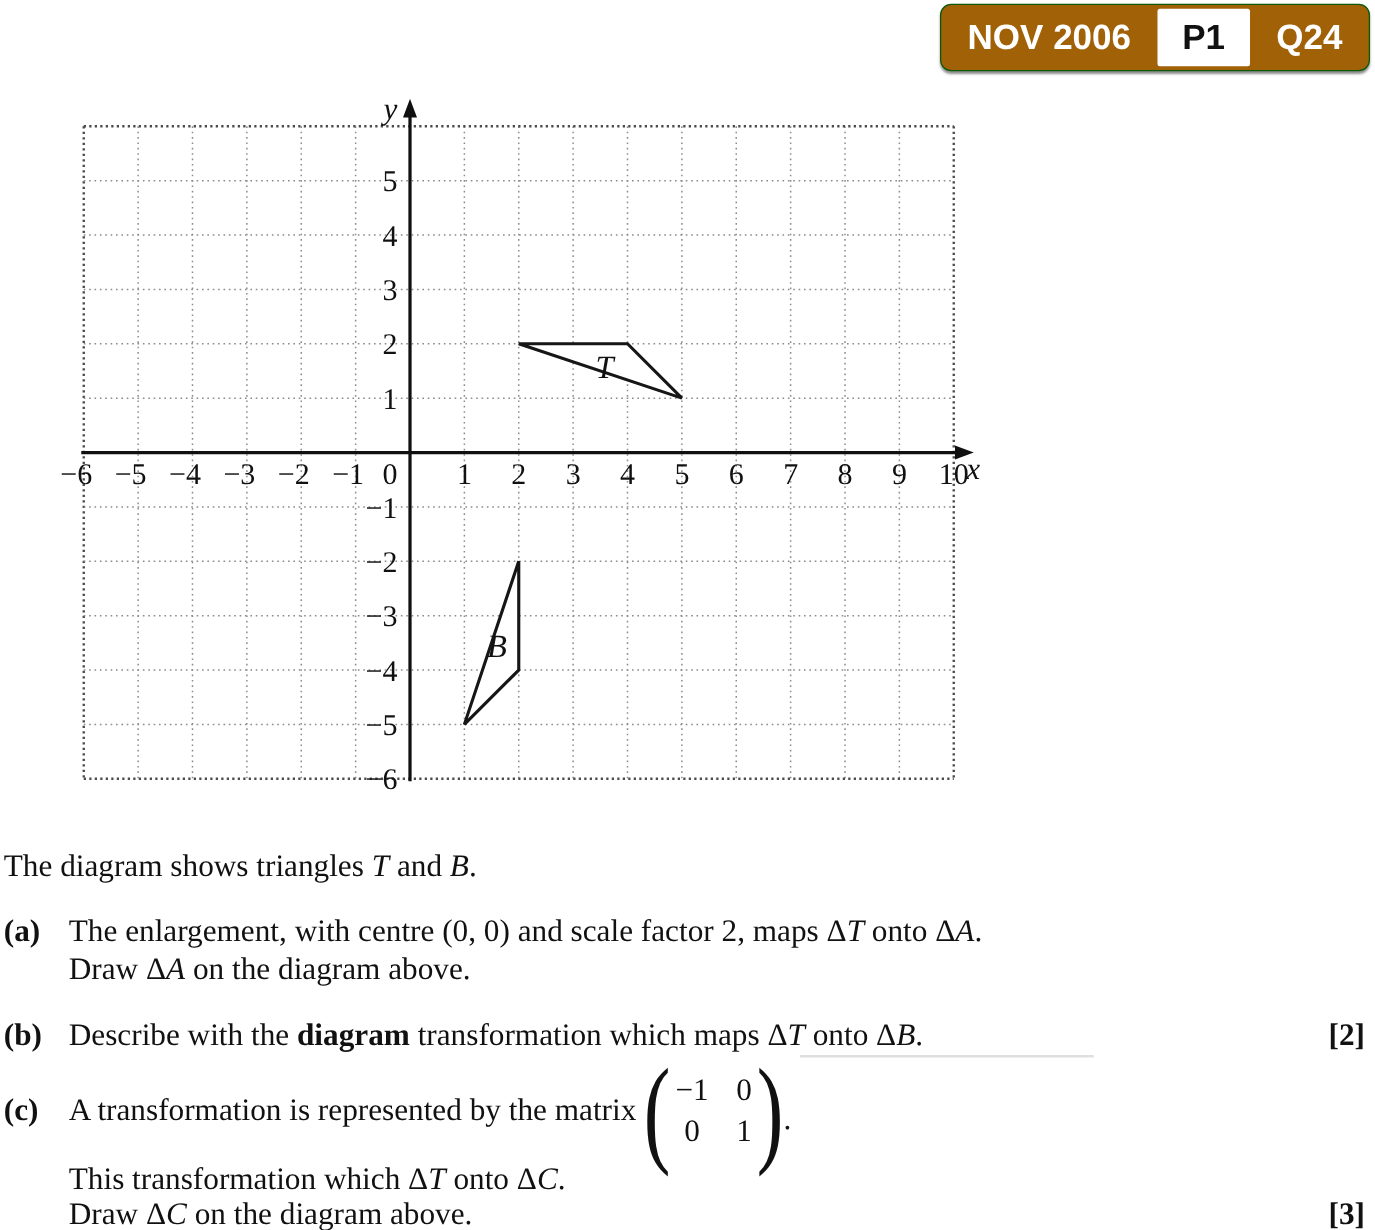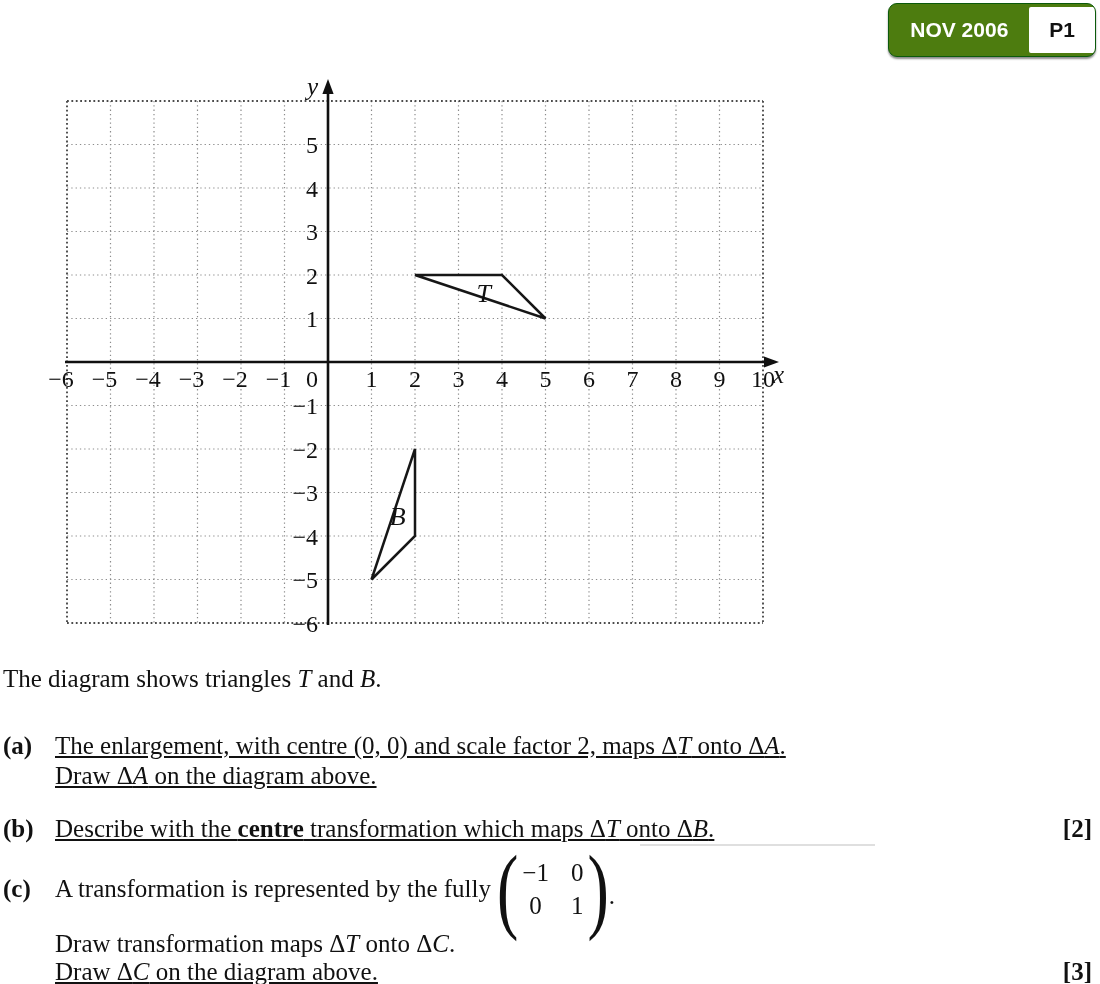--- a/index.html
+++ b/index.html
@@ -3,62 +3,63 @@
 <meta charset="utf-8">
 <style>
   html,body{margin:0;padding:0;background:#fff;}
   body{width:1100px;height:984px;position:relative;overflow:hidden;
        font-family:"Liberation Serif", serif;color:#111;}
   .i{font-style:italic;}
   .b{font-weight:bold;}
 
   
   .badge{position:absolute;top:3px;right:4px;height:52px;display:flex;align-items:stretch;
-         background:#4d7c0f;border:1px solid #0b5a0b;border-radius:9px;overflow:hidden;
+         background:#a16207;border:1px solid #0b5a0b;border-radius:9px;overflow:hidden;
          box-shadow:0 2px 2px rgba(0,0,0,.45);
-         font-family:"Liberation Sans", sans-serif;font-weight:bold;font-size:21px;color:#fff;}
+         font-family:"Liberation Sans", sans-serif;font-weight:bold;font-size:28px;color:#fff;}
   .badge-seg{display:flex;align-items:center;padding:0 21px;}
   .badge-paper{background:#fff;color:#111;margin:3px 0;padding:0 20px;
                display:flex;align-items:center;border-radius:2px;text-align:right;}
 
   
   #diagram{position:absolute;left:0;top:0;}
   .grid{stroke:#8c8c8c;stroke-width:1.2;stroke-dasharray:1.3 3;fill:none;}
   .gridb{stroke:#4b4b4b;stroke-width:1.9;stroke-dasharray:1.8 2.6;fill:none;}
   .axis{stroke:#101010;stroke-width:2.6;}
   .axisfill{fill:#101010;stroke:none;}
   .tick{font:24px "Liberation Serif", serif;fill:#111;}
   .axlab{font:italic 25px "Liberation Serif", serif;fill:#111;}
   .tri{fill:#ffffff;stroke:#161616;stroke-width:2.5;stroke-linejoin:miter;}
   .trilab{font:italic 26px "Liberation Serif", serif;fill:#111;}
 
   
   .tline{position:absolute;left:3px;right:8px;font-size:25px;line-height:30px;}
   .row{display:flex;align-items:flex-start;}
   .marker{flex:none;width:52px;font-weight:bold;}
-  .qtext{flex:1;text-decoration:underline;}
+  .qtext{flex:1;}
   .marks{margin-left:auto;font-weight:bold;flex:none;}
   .indent{left:55px;}
   .qc-row{display:flex;align-items:center;height:86px;}
   .qc-body{display:flex;align-items:center;}
   .matrix-wrap{display:flex;align-items:center;margin-left:6px;}
   .paren{font-family:"Liberation Serif", serif;font-size:64px;line-height:64px;
          display:inline-block;transform:scaleY(1.5);font-weight:400;}
   .matrix-grid{display:grid;grid-template-columns:auto auto;column-gap:22px;row-gap:3px;
                justify-items:center;font-size:25px;line-height:30px;padding:0 4px;}
   .matrix-period{align-self:flex-end;padding-bottom:10px;}
   .artifact{position:absolute;left:640px;top:844px;width:235px;height:2px;
             background:rgba(110,110,110,.22);}
 </style>
 </head>
 <body>
 
 <div class="badge">
   <div class="badge-seg">NOV 2006</div>
   <div class="badge-paper">P1</div>
+  <div class="badge-seg">Q24</div>
 </div>
 
 <svg id="diagram" width="820" height="655">
     <line x1="67" y1="101" x2="67" y2="623" class="gridb"></line>
     <line x1="110.5" y1="101" x2="110.5" y2="623" class="grid"></line>
     <line x1="154" y1="101" x2="154" y2="623" class="grid"></line>
     <line x1="197.5" y1="101" x2="197.5" y2="623" class="grid"></line>
     <line x1="241" y1="101" x2="241" y2="623" class="grid"></line>
     <line x1="284.5" y1="101" x2="284.5" y2="623" class="grid"></line>
     <line x1="328" y1="101" x2="328" y2="623" class="grid"></line>
@@ -118,54 +119,54 @@
     <text x="318" y="414" class="tick" text-anchor="end">−1</text>
     <text x="318" y="457.5" class="tick" text-anchor="end">−2</text>
     <text x="318" y="501" class="tick" text-anchor="end">−3</text>
     <text x="318" y="544.5" class="tick" text-anchor="end">−4</text>
     <text x="318" y="588" class="tick" text-anchor="end">−5</text>
     <text x="318" y="631.5" class="tick" text-anchor="end">−6</text>
     <text x="773" y="383" class="axlab">x</text>
     <text x="318" y="95" class="axlab" text-anchor="end">y</text>
   </svg>
 
-<div class="tline" style="top:664px;font-family:Liberation Serif, serif;"><span>The diagram shows triangles </span><span class="i">T</span><span> and </span><span class="i">B</span><span>.</span></div>
+<div class="tline" style="top:679px;font-family:Liberation Serif, serif;"><span>The diagram shows triangles </span><span class="i">T</span><span> and </span><span class="i">B</span><span>.</span></div>
 
 <div class="tline row" style="top:731px;">
   <div class="marker">(a)</div>
   <div class="qtext">
     <div><span>The enlargement, with centre (0, 0) and scale factor 2, maps Δ</span><span class="i">T</span><span> onto Δ</span><span class="i">A</span><span>.</span></div>
     <div><span>Draw Δ</span><span class="i">A</span><span> on the diagram above.</span></div>
   </div>
 </div>
 
 <div class="tline row" style="top:814px;">
   <div class="marker">(b)</div>
-  <div class="qtext" style="flex:none;"><span>Describe with the </span><span class="b">centre</span><span> transformation which maps Δ</span><span class="i">T</span><span> onto Δ</span><span class="i">B</span><span>.</span></div>
+  <div class="qtext" style="flex:none;"><span>Describe with the </span><span class="b">diagram</span><span> transformation which maps Δ</span><span class="i">T</span><span> onto Δ</span><span class="i">B</span><span>.</span></div>
   <div class="marks">[2]</div>
 </div>
 
 <div class="artifact"></div>
 
 <div class="tline qc-row" style="top:846px;">
   <div class="marker">(c)</div>
   <div class="qc-body">
-    <span>A transformation is represented by the fully</span>
+    <span>A transformation is represented by the matrix</span>
     <span class="matrix-wrap">
       <span class="paren">(</span>
       <span class="matrix-grid">
         <span>−1</span>
         <span>0</span>
         <span>0</span>
         <span>1</span>
       </span>
       <span class="paren">)</span>
       <span class="matrix-period">.</span>
     </span>
   </div>
 </div>
 
-<div class="tline indent" style="top:929px;"><span>Draw transformation maps Δ</span><span class="i">T</span><span> onto Δ</span><span class="i">C</span><span>.</span></div>
+<div class="tline indent" style="top:929px;"><span>This transformation which Δ</span><span class="i">T</span><span> onto Δ</span><span class="i">C</span><span>.</span></div>
 <div class="tline row" style="top:957px;">
   <div class="marker"></div>
   <div class="qtext" style="flex:none;"><span>Draw Δ</span><span class="i">C</span><span> on the diagram above.</span></div>
   <div class="marks">[3]</div>
 </div>
 
 </body></html>

